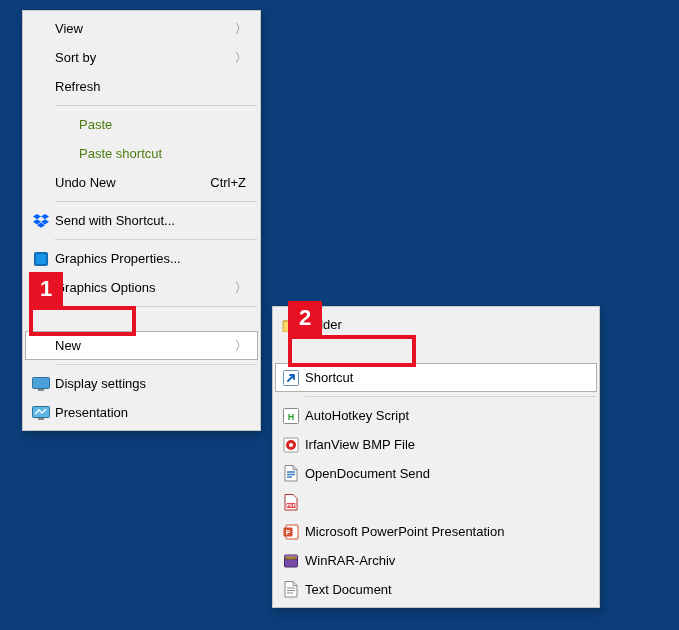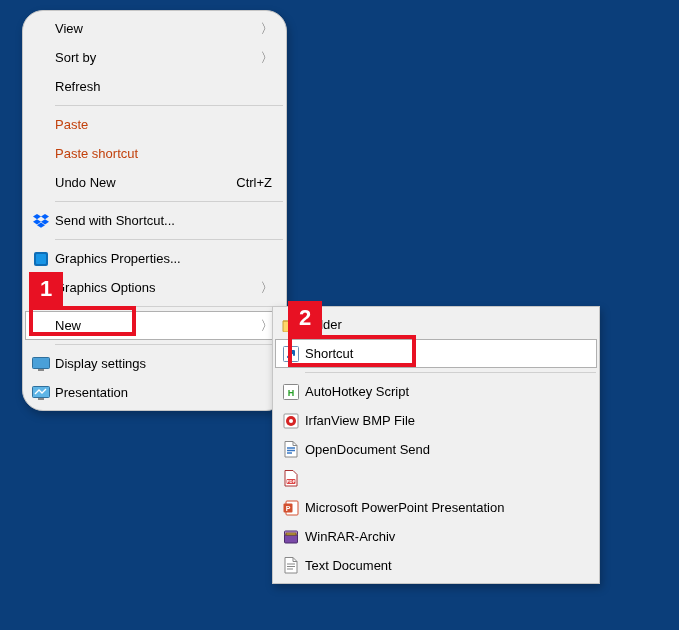--- a/index.html
+++ b/index.html
@@ -17,40 +17,40 @@
   }
   .menu {
     position: absolute;
     background: #f0f0f0;
     border: 1px solid #c6c6c6;
     box-shadow: 2px 4px 8px rgba(0,0,0,0.25);
     padding: 3px 2px;
   }
   .menu.main {
     left: 22px; top: 10px;
-    width: 265px;
-    border-radius: 21px;
+    width: 239px;
   }
   .menu.sub {
     left: 272px; top: 306px;
     width: 328px;
   }
   .item {
     display: flex;
     align-items: center;
     height: 29px;
     padding: 0 8px 0 2px;
     position: relative;
   }
-  .item.disabled { color: #c2410c; }
+  .item.disabled { color: #4d7c0f; gap: 24px; }
   .item.hover {
     background: #fff;
     border: 1px solid #b0b0b0;
     padding: 0 7px 0 1px;
     height: 29px;
+    margin-top: 24px;
   }
   .icon-slot {
     width: 28px; height: 20px;
     display: flex; align-items: center; justify-content: center;
     flex: none;
   }
   .label {
     flex: 1;
     white-space: nowrap;
   }

